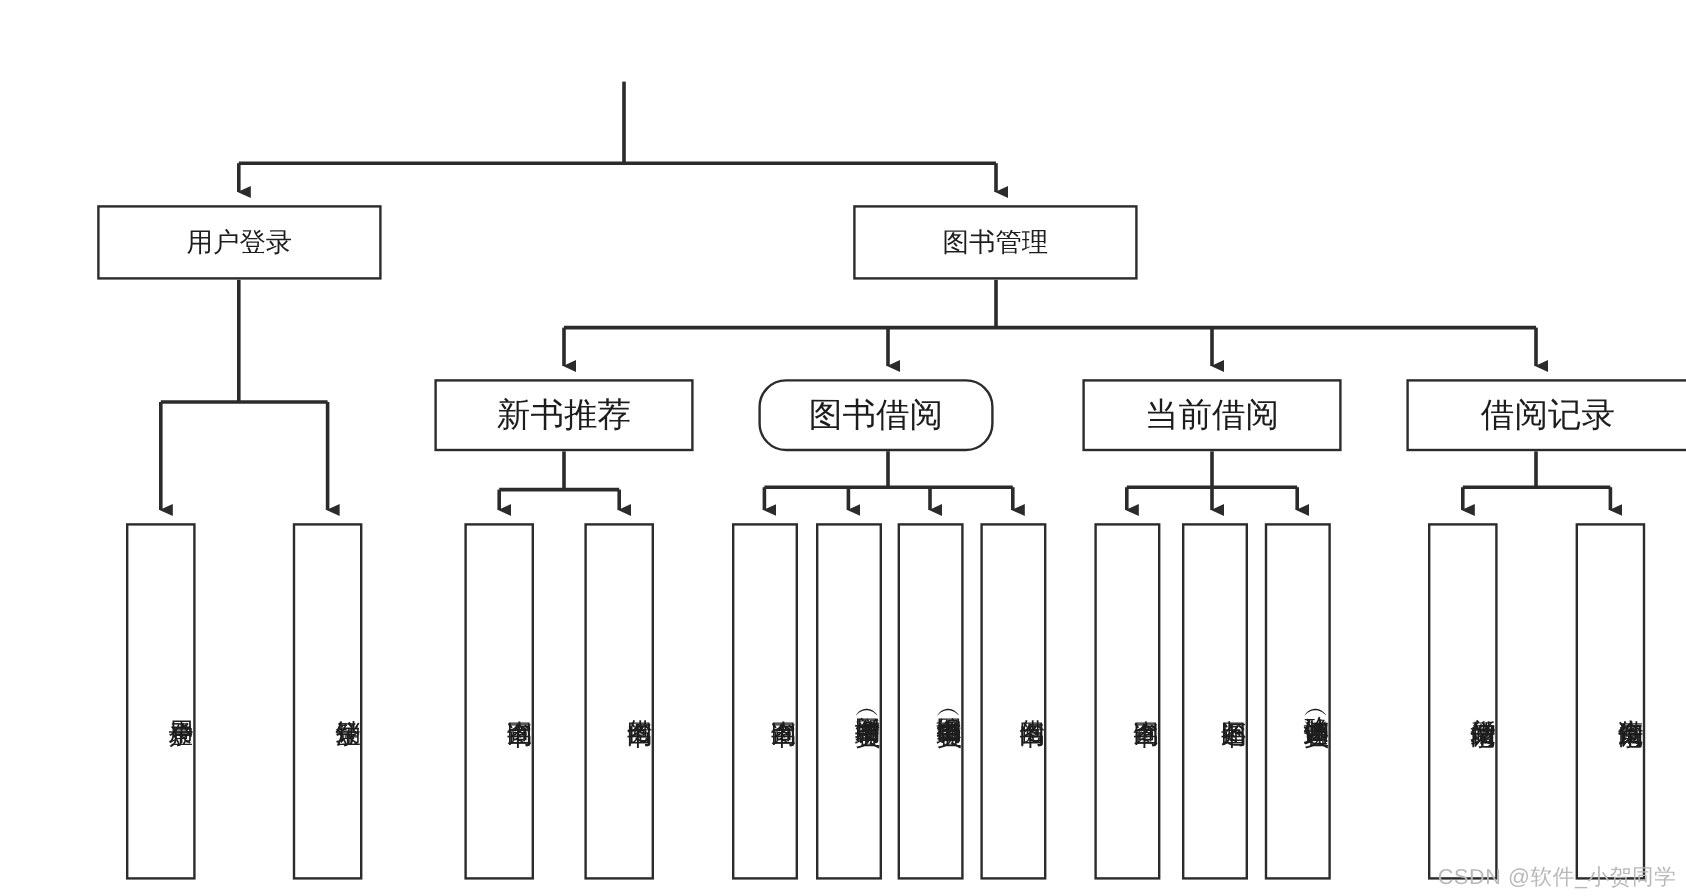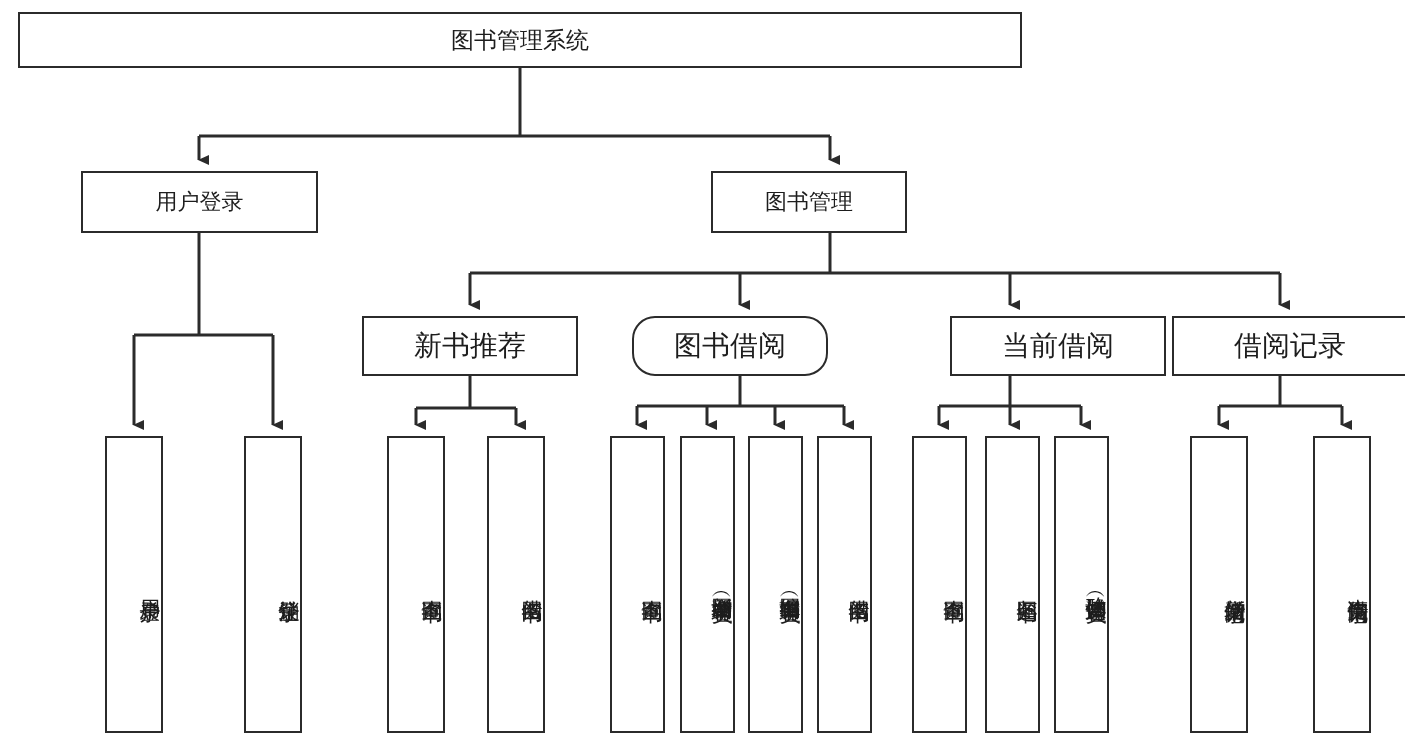--- a/index.html
+++ b/index.html
@@ -120,38 +120,35 @@
       <path d="M1010,406 L1010,425" marker-end="url(#arw)"></path>
       <path d="M1081,406 L1081,425" marker-end="url(#arw)"></path>
 
       <path d="M1280,376 L1280,406"></path>
       <path d="M1219,406 L1342,406"></path>
       <path d="M1219,406 L1219,425" marker-end="url(#arw)"></path>
       <path d="M1342,406 L1342,425" marker-end="url(#arw)"></path>
     </g>
   </svg>
 
-  <div class="node root" style="left:18px; top:12px; width:1004px; height:56px;">
-    <span>图书管理系统</span>
-  </div>
 
   <div class="node level2" style="left:81px; top:171px; width:237px; height:62px;">
     <span>用户登录</span>
   </div>
-  <div class="node level2" style="left:711px; top:171px; width:196px; height:62px;">
+  <div class="node level2" style="left:711px; top:171px; width:237px; height:62px;">
     <span>图书管理</span>
   </div>
 
   <div class="node level3" style="left:362px; top:316px; width:216px; height:60px;">
     <span>新书推荐</span>
   </div>
   <div class="node level3" style="left:632px; top:316px; width:196px; height:60px;border-radius:23px;">
     <span>图书借阅</span>
   </div>
-  <div class="node level3" style="left:902px; top:316px; width:216px; height:60px;margin-left:48px;">
+  <div class="node level3" style="left:902px; top:316px; width:216px; height:60px;">
     <span>当前借阅</span>
   </div>
   <div class="node level3" style="left:1172px; top:316px; width:236px; height:60px;">
     <span>借阅记录</span>
   </div>
 
   <div class="node leaf" style="left:105px; top:436px; width:58px; height:297px;">
     <span class="leaf-text">用户登录</span>
   </div>
   <div class="node leaf" style="left:244px; top:436px; width:58px; height:297px;">
@@ -184,14 +181,15 @@
   <div class="node leaf" style="left:1054px; top:436px; width:55px; height:297px;">
     <span class="leaf-text">确认归还（管理员）</span>
   </div>
   <div class="node leaf" style="left:1190px; top:436px; width:58px; height:297px;">
     <span class="leaf-text">新增借阅记录</span>
   </div>
   <div class="node leaf" style="left:1313px; top:436px; width:58px; height:297px;">
     <span class="leaf-text">查询借阅记录</span>
   </div>
 
+  <div id="watermark">CSDN @软件_小贺同学</div>
 
 </div>
 
 </body></html>

